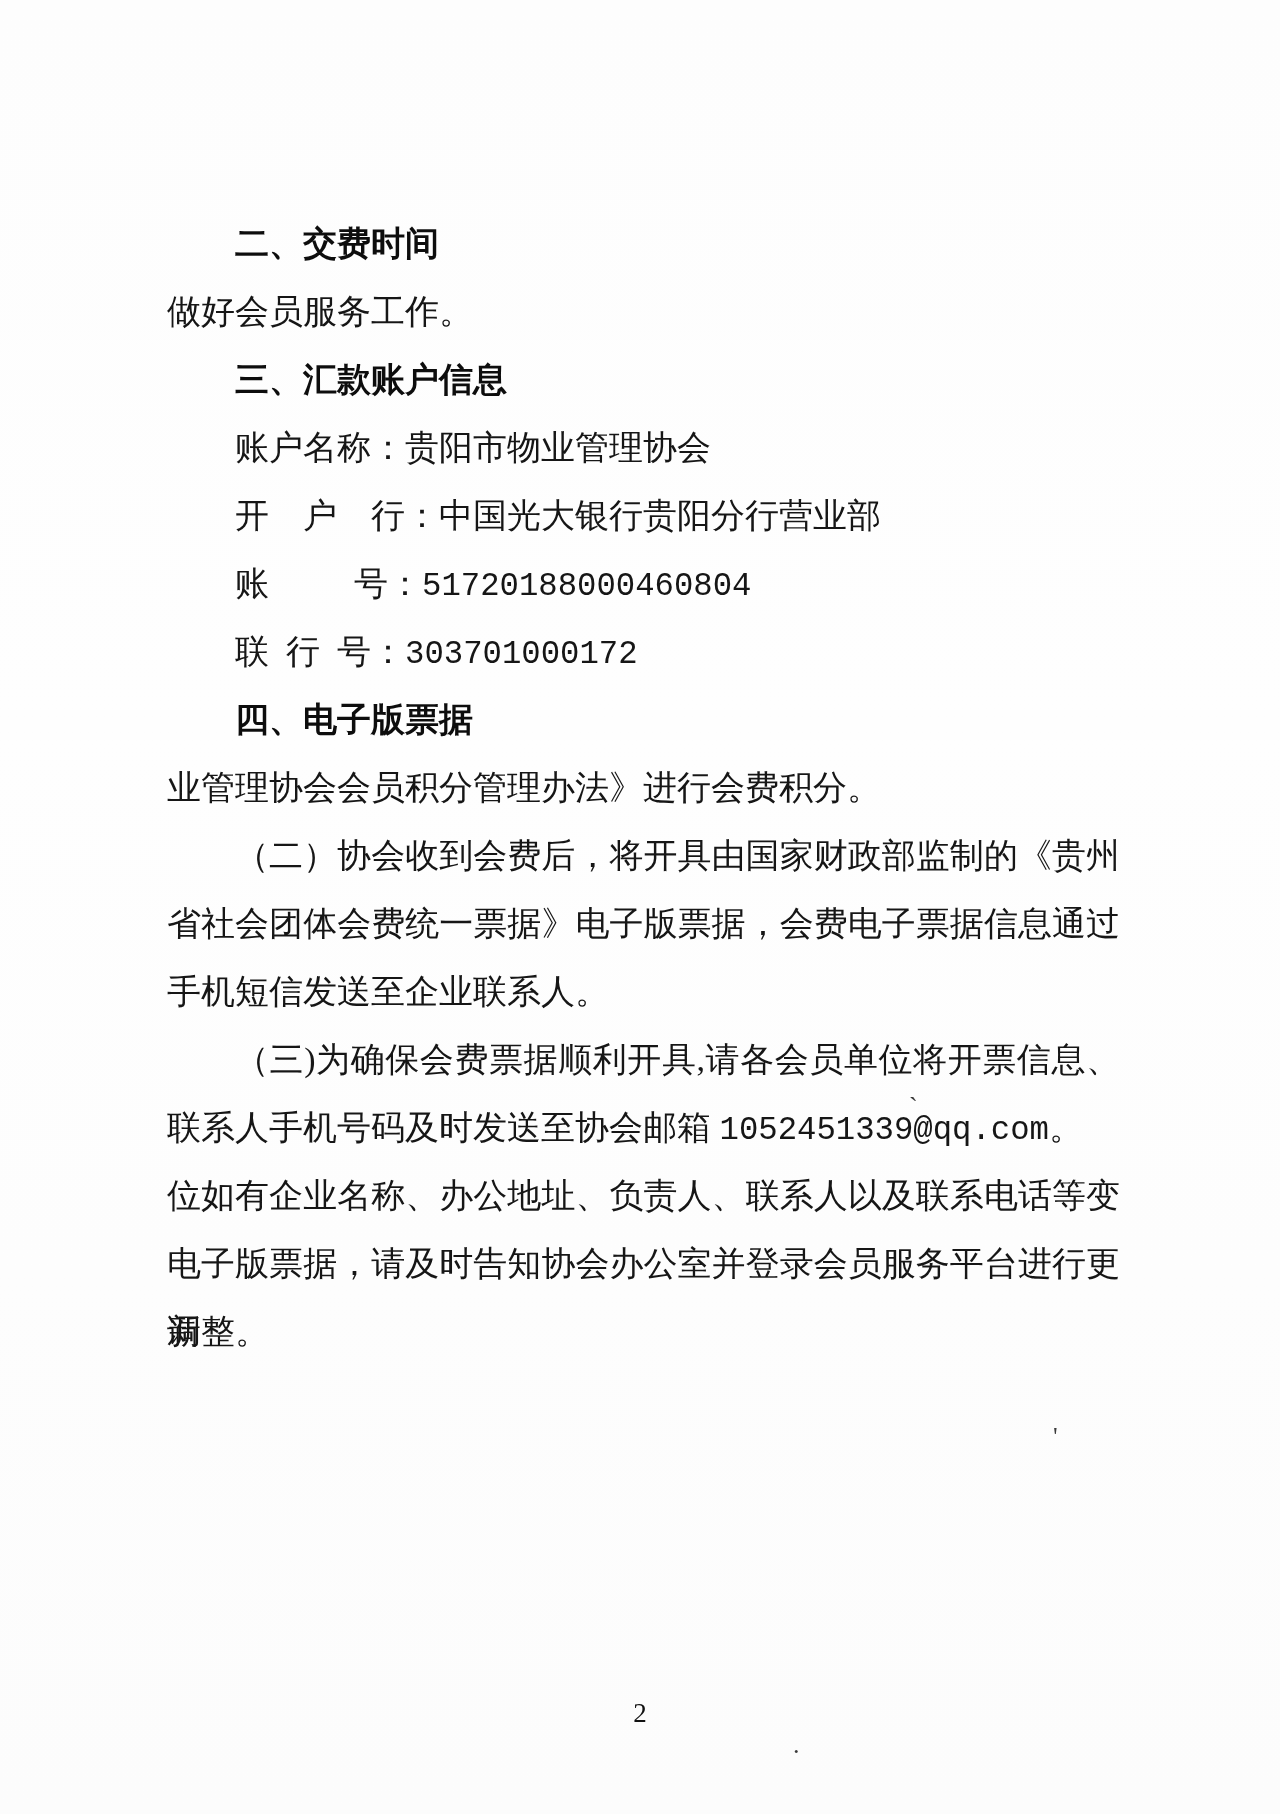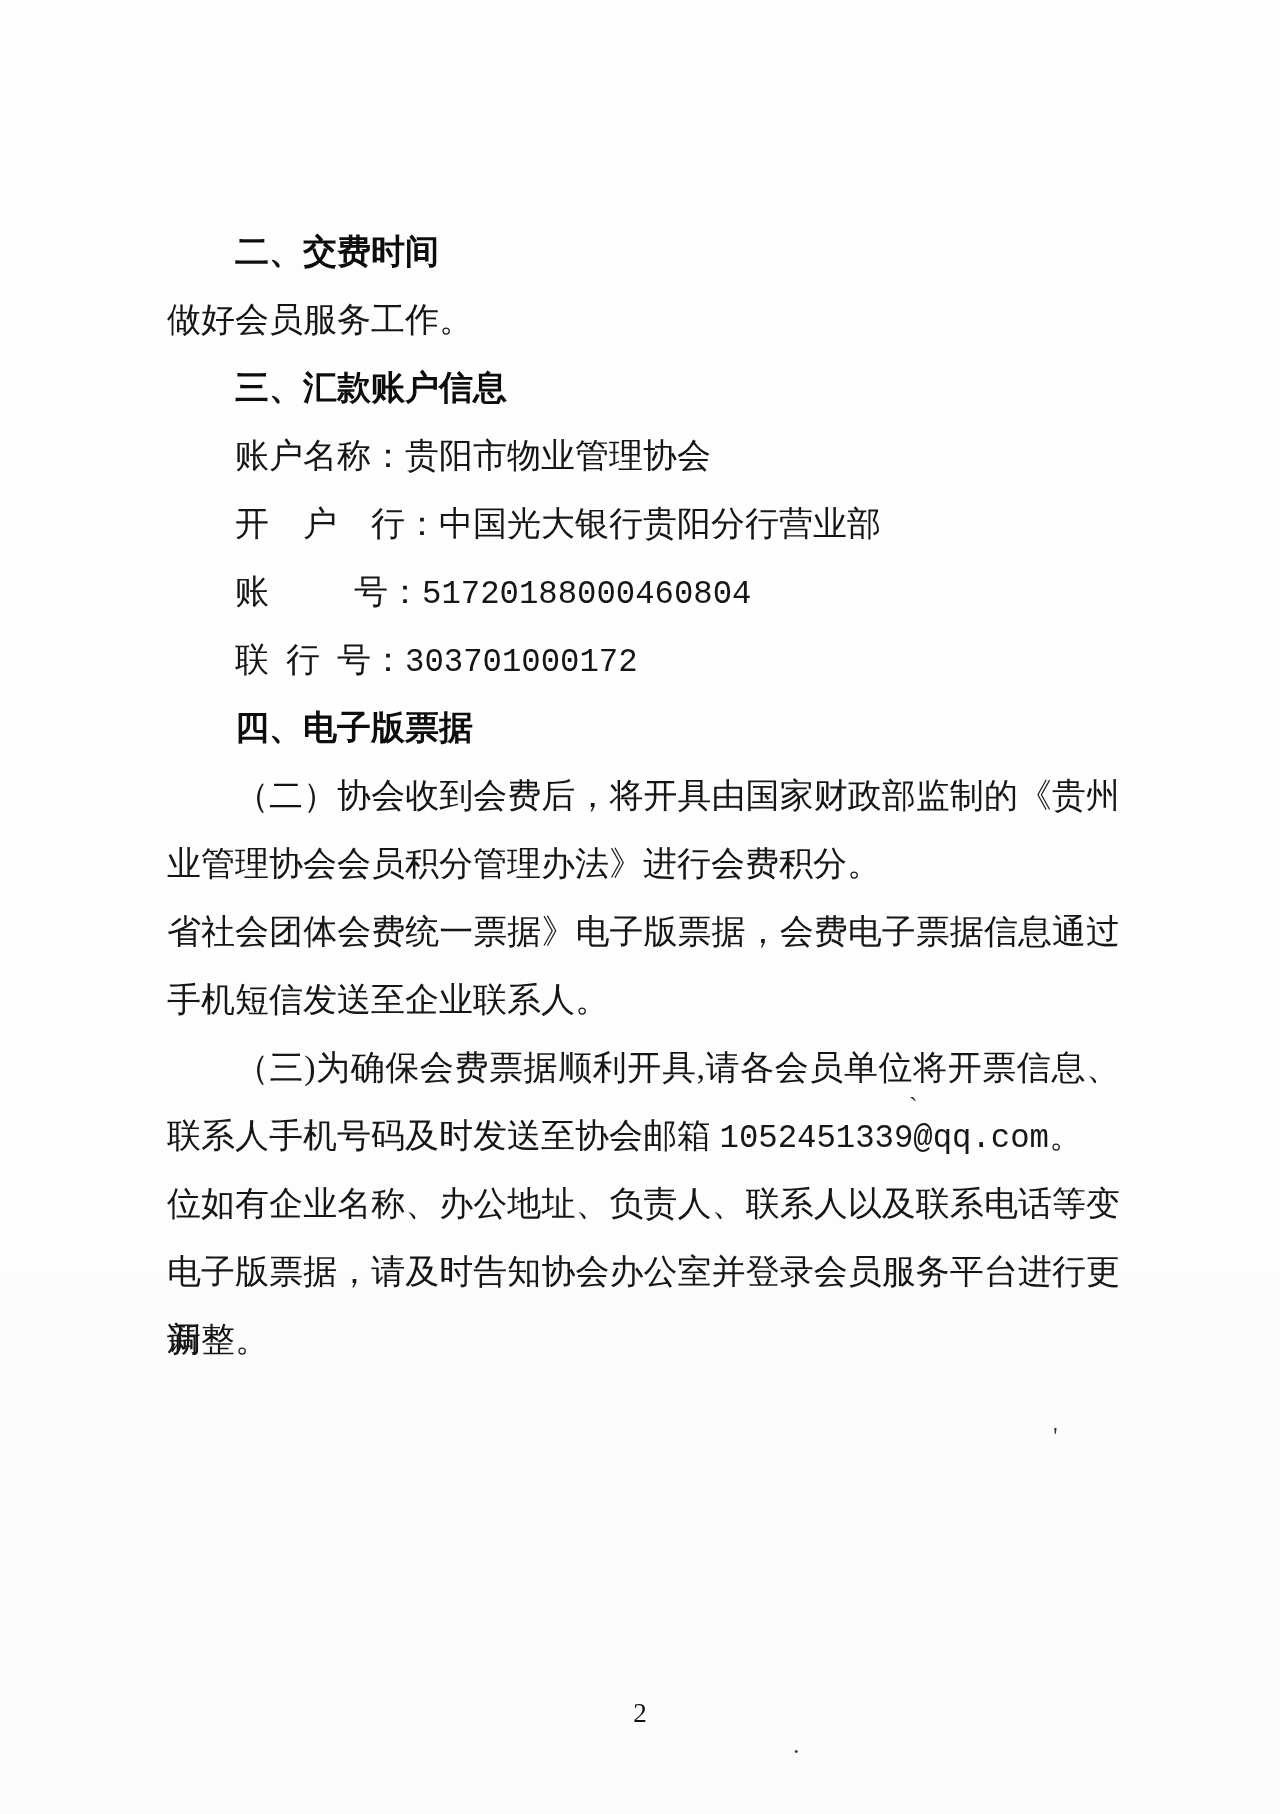--- a/index.html
+++ b/index.html
@@ -11,21 +11,21 @@
     font-family:"Liberation Serif","DejaVu Serif",serif;
     color:#161616;
   }
   
   .scan-bg{
     position:absolute;inset:0;
     background:linear-gradient(180deg,#fdfdfd 0%,#fefefe 40%,#fcfcfc 100%);
   }
   .text-block{
     position:absolute;
-    left:167px;top:218px;width:953px;
+    left:167px;top:210px;width:953px;
     font-size:34px;line-height:68px;
     letter-spacing:0;
   }
   .doc-line{height:68px;}
   .doc-line.indent{padding-left:68px;}
   .doc-line.fill{
     text-align:justify;
     text-align-last:justify;
     text-justify:inter-character;
   }
@@ -55,22 +55,22 @@
 
 <div class="text-block">
     <div class="doc-line bold indent">二、交费时间</div>
     <div class="doc-line">做好会员服务工作。</div>
     <div class="doc-line bold indent">三、汇款账户信息</div>
     <div class="doc-line indent">账户名称：贵阳市物业管理协会</div>
     <div class="doc-line indent">开　户　行：中国光大银行贵阳分行营业部</div>
     <div class="doc-line indent">账　　 号：<span class="mono">51720188000460804</span></div>
     <div class="doc-line indent">联 行 号：<span class="mono">303701000172</span></div>
     <div class="doc-line bold indent">四、电子版票据</div>
+    <div class="doc-line">业管理协会会员积分管理办法》进行会费积分。</div>
     <div class="doc-line indent fill">（二）协会收到会费后，将开具由国家财政部监制的《贵州</div>
-    <div class="doc-line">业管理协会会员积分管理办法》进行会费积分。</div>
     <div class="doc-line fill">省社会团体会费统一票据》电子版票据，会费电子票据信息通过</div>
     <div class="doc-line">手机短信发送至企业联系人。</div>
     <div class="doc-line indent fill">（三)为确保会费票据顺利开具,请各会员单位将开票信息、</div>
     <div class="doc-line">联系人手机号码及时发送至协会邮箱 <span class="mono">1052451339@qq.com</span>。</div>
     <div class="doc-line fill">位如有企业名称、办公地址、负责人、联系人以及联系电话等变</div>
     <div class="doc-line fill">电子版票据，请及时告知协会办公室并登录会员服务平台进行更新</div>
     <div class="doc-line">调整。</div>
   </div>
 
 <div class="page-number">2</div>

